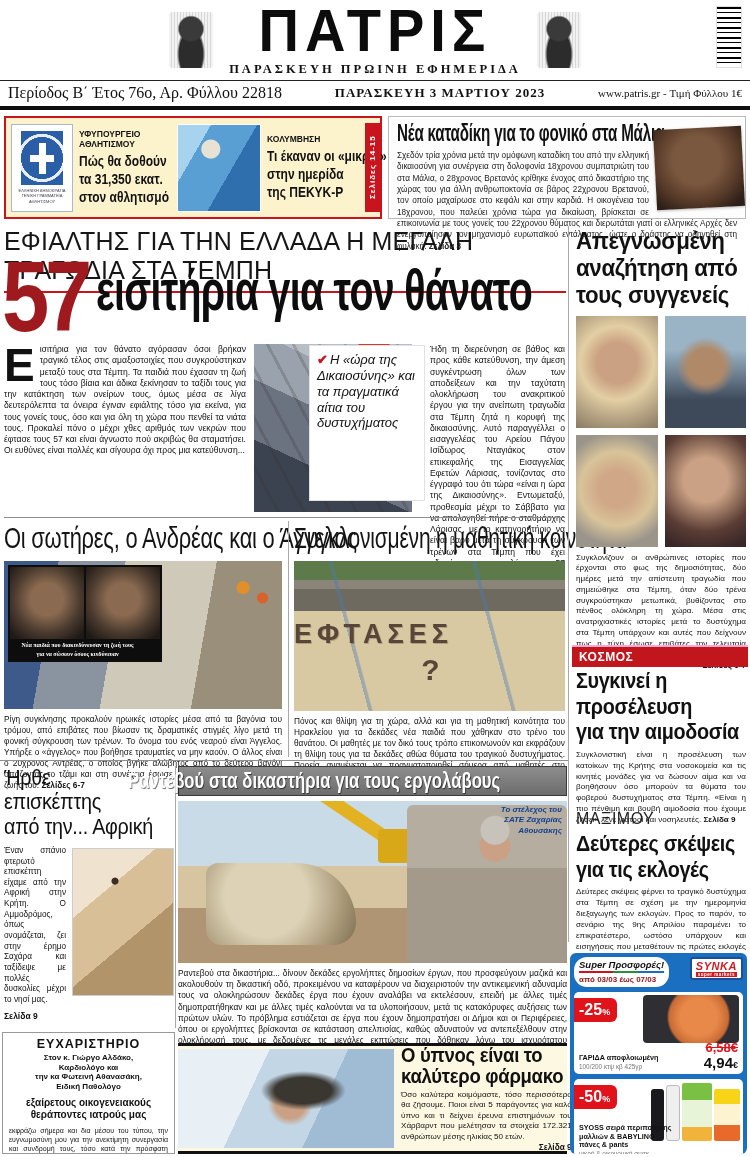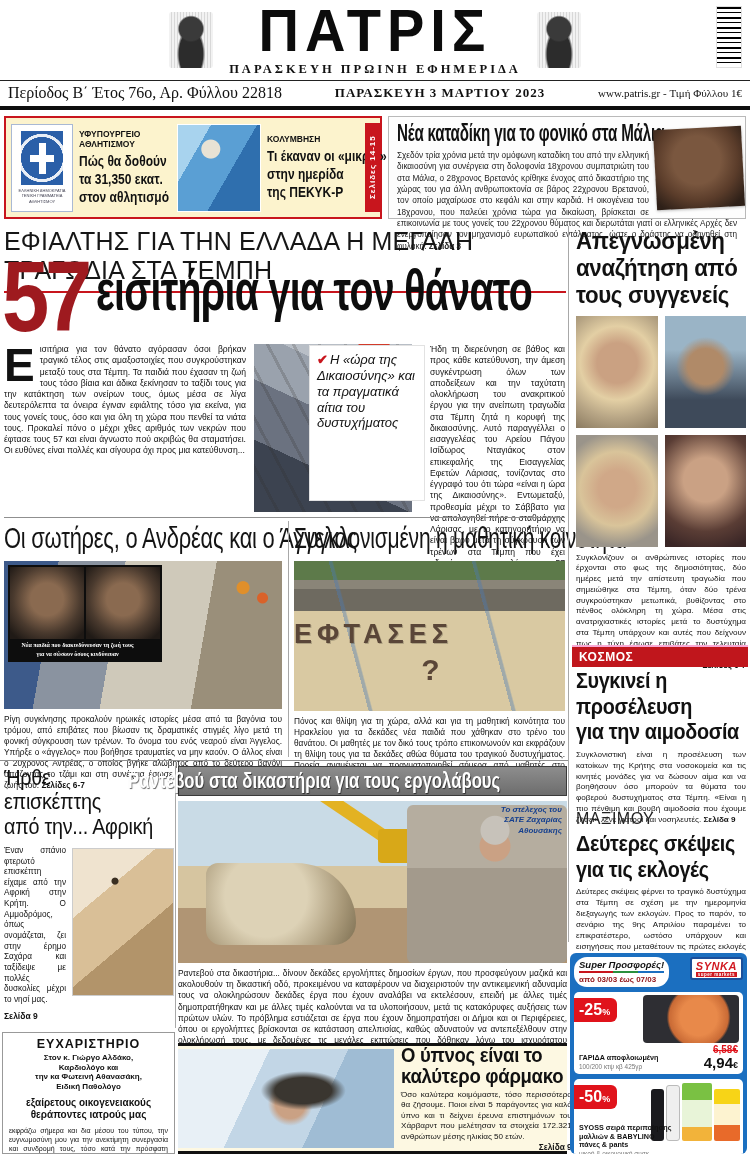--- a/index.html
+++ b/index.html
@@ -180,21 +180,21 @@
   .ad-brand-sub{display:block;background:#d11920;color:#fff;font-size:4.5px;font-weight:700;padding:0 2px;letter-spacing:.5px}
   .ad-card{position:relative;background:#fff;border-radius:5px;margin-top:5px;height:82px;overflow:hidden}
   .badge{position:absolute;left:0;top:6px;background:#e0131b;color:#fff;font-weight:800;font-size:16px;
     padding:3px 7px 3px 5px;border-radius:0 6px 6px 0}
   .badge small{font-size:9px;font-weight:800}
   .shrimp{position:absolute;right:4px;top:3px;width:96px;height:48px;border-radius:4px;background:
     radial-gradient(circle at 58% 46%,#e8894a 0 30%,#c96a35 48%,#2e2e33 52%),#242428}
   .card-foot{position:absolute;left:5px;right:5px;bottom:4px;display:flex;justify-content:space-between;align-items:flex-end}
   .prod-name{font-size:7.2px;font-weight:800;line-height:1.2}
   .prod-desc{font-size:6.4px;color:#777}
-  .oldprice{font-size:10px;color:#e0131b;font-weight:700;text-decoration:line-through;text-align:right}
+  .oldprice{font-size:13px;color:#e0131b;font-weight:700;text-decoration:line-through;text-align:right}
   .price{font-size:15px;font-weight:800;line-height:1}
   .price small{font-size:9px}
   .prods{position:absolute;right:3px;top:4px;display:flex;gap:2px;align-items:flex-end}
   .pr1{width:13px;height:52px;background:#1a1a1e;border-radius:3px}
   .pr2{width:14px;height:56px;background:#efefef;border:1px solid #bbb;border-radius:3px}
   .pr3{width:30px;height:58px;background:linear-gradient(#7ac143 0 30%,#e8f4d8 30% 75%,#f2b33a 75%);border-radius:2px}
   .pr4{width:26px;height:52px;background:linear-gradient(#f7d417 0 28%,#fdf3d0 28% 70%,#e86a2a 70%);border-radius:2px}
 </style>
 </head>
 <body>

